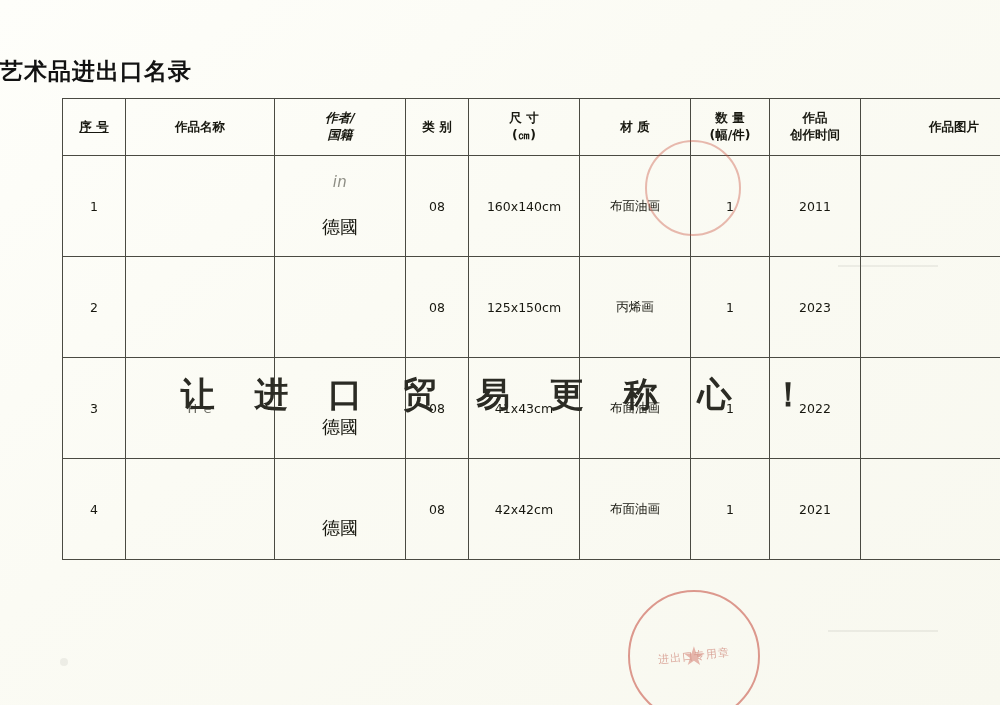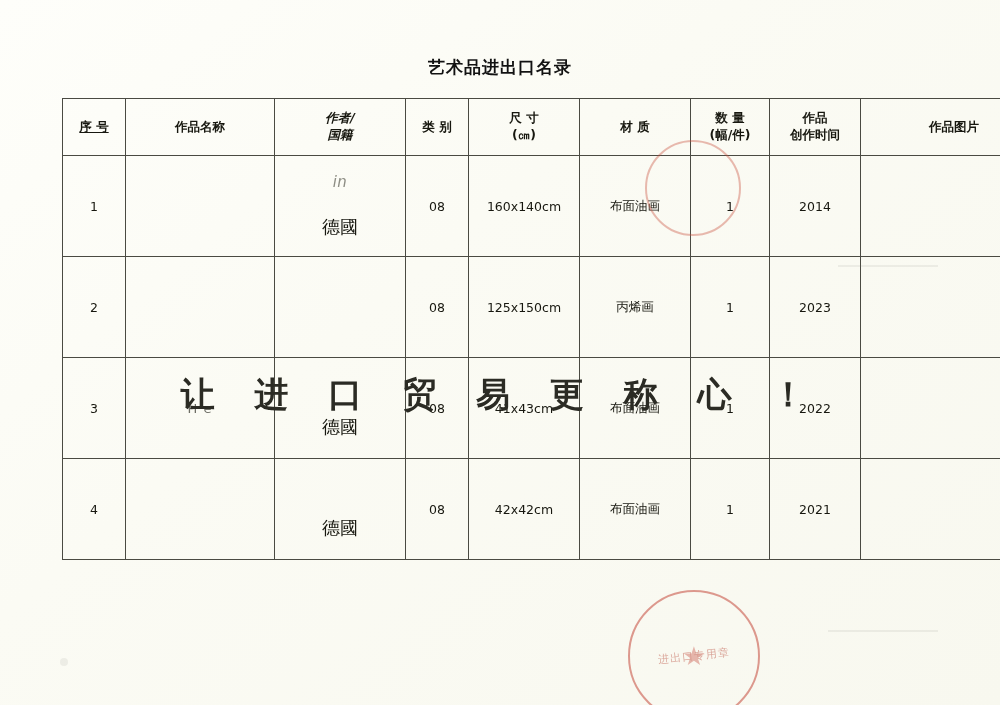--- a/index.html
+++ b/index.html
@@ -18,22 +18,21 @@
   .page {
     position: absolute;
     inset: 0;
     background: linear-gradient(140deg, #fefefa 0%, #fbfbf4 40%, #f8f8ef 100%);
   }
   .doc-title {
     position: absolute;
     top: 56px;
     left: 0;
     width: 100%;
-    text-align: center;
-    font-size: 17px;
+    font-size: 23px;
     font-weight: bold;
     letter-spacing: 1px;
     font-family: "DejaVu Sans", sans-serif;
     color: #121212;
   }
   table.art-table {
     position: absolute;
     top: 98px;
     left: 62px;
     width: 876px;
@@ -202,21 +201,21 @@
           <span class="work-name"></span>
         </td>
         <td class="author-cell">
           <span class="author-name">in</span>
           <span class="author-country">德國</span>
         </td>
         <td>08</td>
         <td>160x140cm</td>
         <td>布面油画</td>
         <td>1</td>
-        <td>2014</td>
+        <td>2011</td>
         <td></td>
       </tr>
       <tr class="row-2">
         <td>2</td>
         <td>
           <span class="work-name"></span>
         </td>
         <td class="author-cell">
           <span class="author-name"></span>
           <span class="author-country"></span>

